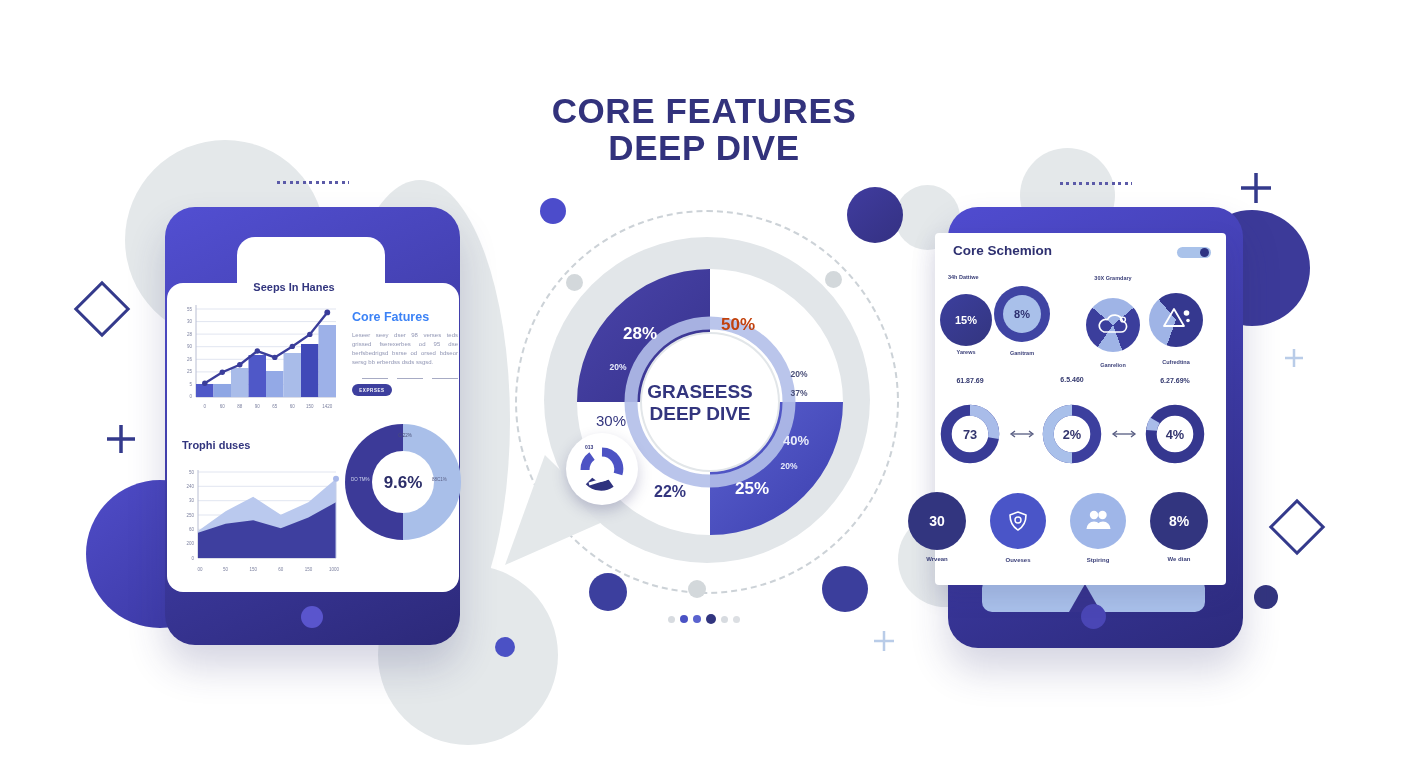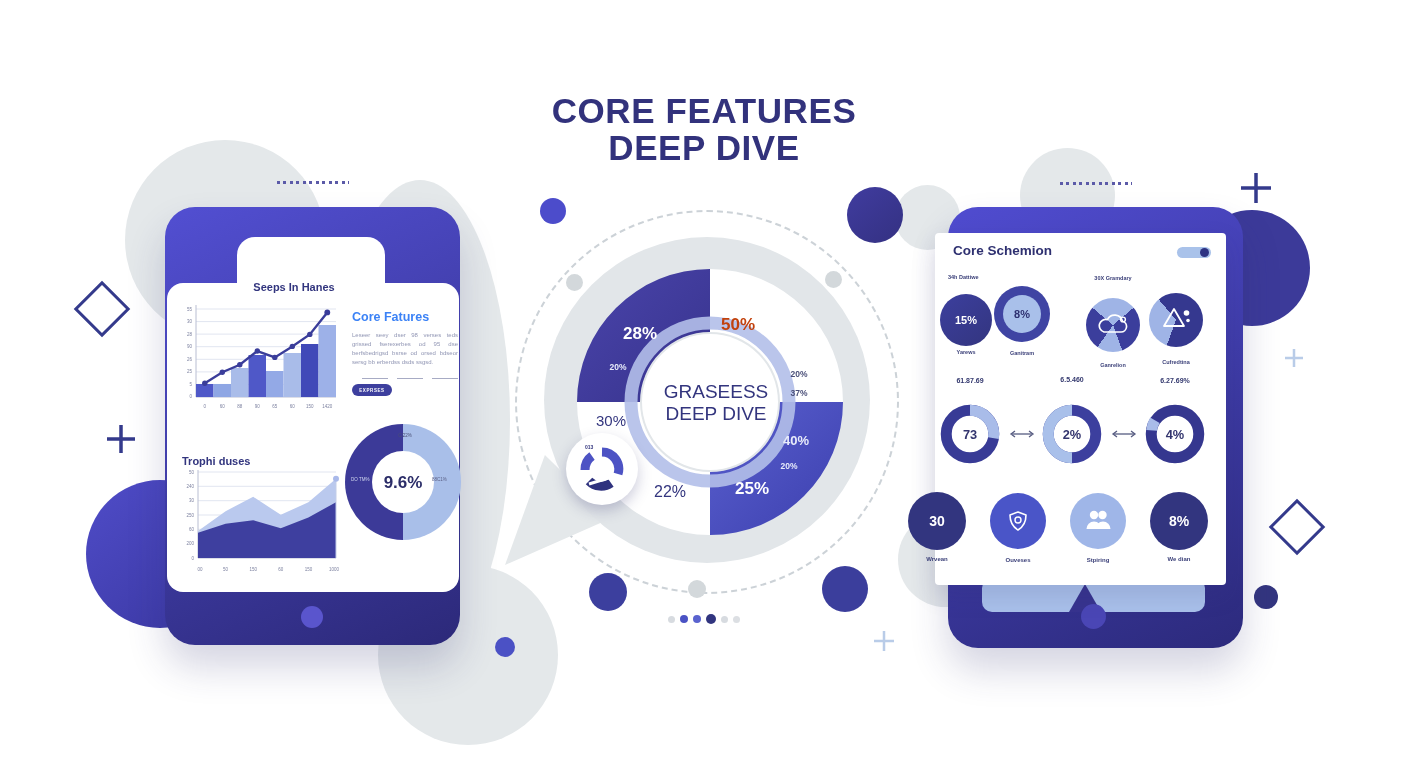--- a/index.html
+++ b/index.html
@@ -141,21 +141,21 @@
 
   <div class="abs" style="left:352px;top:310px;width:106px;font-size:12.5px;font-weight:700;color:#3b82f6">Core Fatures</div>
   <div class="abs" style="left:352px;top:331px;width:106px;font-size:6px;line-height:9px;color:#9196b4;text-align:justify">Leseer seey dser 98 verses teds grissed fserexerbes od 95 dse berfsbedrigsd bsrse od orsed bdseor sersg bb erberdss dsds ssgsd.</div>
   <div class="abs" style="left:362px;top:378px;width:96px;display:flex;gap:9px">
     <div style="width:26px;border-top:1.5px solid #a7abc4"></div>
     <div style="width:26px;border-top:1.5px solid #a7abc4"></div>
     <div style="width:26px;border-top:1.5px solid #a7abc4"></div>
   </div>
   <button class="abs pill-btn" style="left:352px;top:384px;width:40px;height:12px">EXPRSES</button>
 
-  <div class="abs chart-title" style="left:182px;top:455px;width:130px">Trophi duses</div>
+  <div class="abs chart-title" style="left:182px;top:439px;width:130px">Trophi duses</div>
   <svg class="abs" style="left:178px;top:462px" width="164" height="118" viewBox="0 0 164 118">
     <g stroke="#e1e5f0" stroke-width="1">
       <line x1="20" y1="10" x2="158" y2="10"></line>
         <line x1="20" y1="24.3" x2="158" y2="24.3"></line>
       <line x1="20" y1="38.7" x2="158" y2="38.7"></line>
         <line x1="20" y1="53" x2="158" y2="53"></line>
       <line x1="20" y1="67.3" x2="158" y2="67.3"></line>
         <line x1="20" y1="81.7" x2="158" y2="81.7"></line>
     </g>
     <line x1="20" y1="96" x2="158" y2="96" stroke="#b9bed2" stroke-width="1"></line>
@@ -212,23 +212,23 @@
     <circle cx="170" cy="170" r="68" fill="#ffffff"></circle>
   </svg>
   <div class="abs tc" style="left:615px;top:324px;width:50px;font-size:17px;font-weight:700;color:#fff">28%</div>
   <div class="abs tc" style="left:598px;top:362px;width:40px;font-size:8.5px;font-weight:700;color:#e8ecfa">20%</div>
   <div class="abs tc" style="left:712px;top:315px;width:52px;font-size:17px;font-weight:700;color:#c2410c">50%</div>
   <div class="abs tc" style="left:778px;top:369px;width:42px;font-size:8.5px;font-weight:700;color:#4a4f78">20%</div>
   <div class="abs tc" style="left:778px;top:388px;width:42px;font-size:8.5px;font-weight:700;color:#4a4f78">37%</div>
   <div class="abs tc" style="left:775px;top:433px;width:42px;font-size:13px;font-weight:700;color:#e8ecfa">40%</div>
   <div class="abs tc" style="left:768px;top:461px;width:42px;font-size:8.5px;font-weight:700;color:#e8ecfa">20%</div>
   <div class="abs tc" style="left:588px;top:412px;width:46px;font-size:15px;font-weight:400;color:#33357e">30%</div>
-  <div class="abs tc" style="left:646px;top:483px;width:48px;font-size:16px;font-weight:400;color:#33357e">22%</div>
+  <div class="abs tc" style="left:646px;top:483px;width:48px;font-size:16px;font-weight:700;color:#33357e">22%</div>
   <div class="abs tc" style="left:727px;top:479px;width:50px;font-size:17px;font-weight:700;color:#fff">25%</div>
-  <div class="abs tc" style="left:652px;top:381px;width:128px;font-size:19px;line-height:22px;font-weight:400;color:#33357e">
+  <div class="abs tc" style="left:636px;top:381px;width:128px;font-size:19px;line-height:22px;font-weight:700;color:#33357e">
     <div>GRASEESS</div>
     <div>DEEP DIVE</div>
   </div>
 
   <div class="abs circle" style="left:566px;top:433px;width:72px;height:72px;background:#fff;box-shadow:0 6px 14px rgba(50,50,110,.25)"></div>
   <div class="abs" style="left:585px;top:444px;width:22px;font-size:5px;font-weight:700;color:#33357e">013</div>
   <svg class="abs" style="left:580px;top:447px" width="44" height="44" viewBox="0 0 44 44">
     <path d="M22 5 A17 17 0 0 1 38 27" stroke="#4d53c4" stroke-width="9" fill="none"></path>
     <path d="M31 36 A17 17 0 0 1 9 34" stroke="#2f327e" stroke-width="9" fill="none"></path>
     <path d="M5 23 A17 17 0 0 1 12 9" stroke="#4d53c4" stroke-width="9" fill="none"></path>

